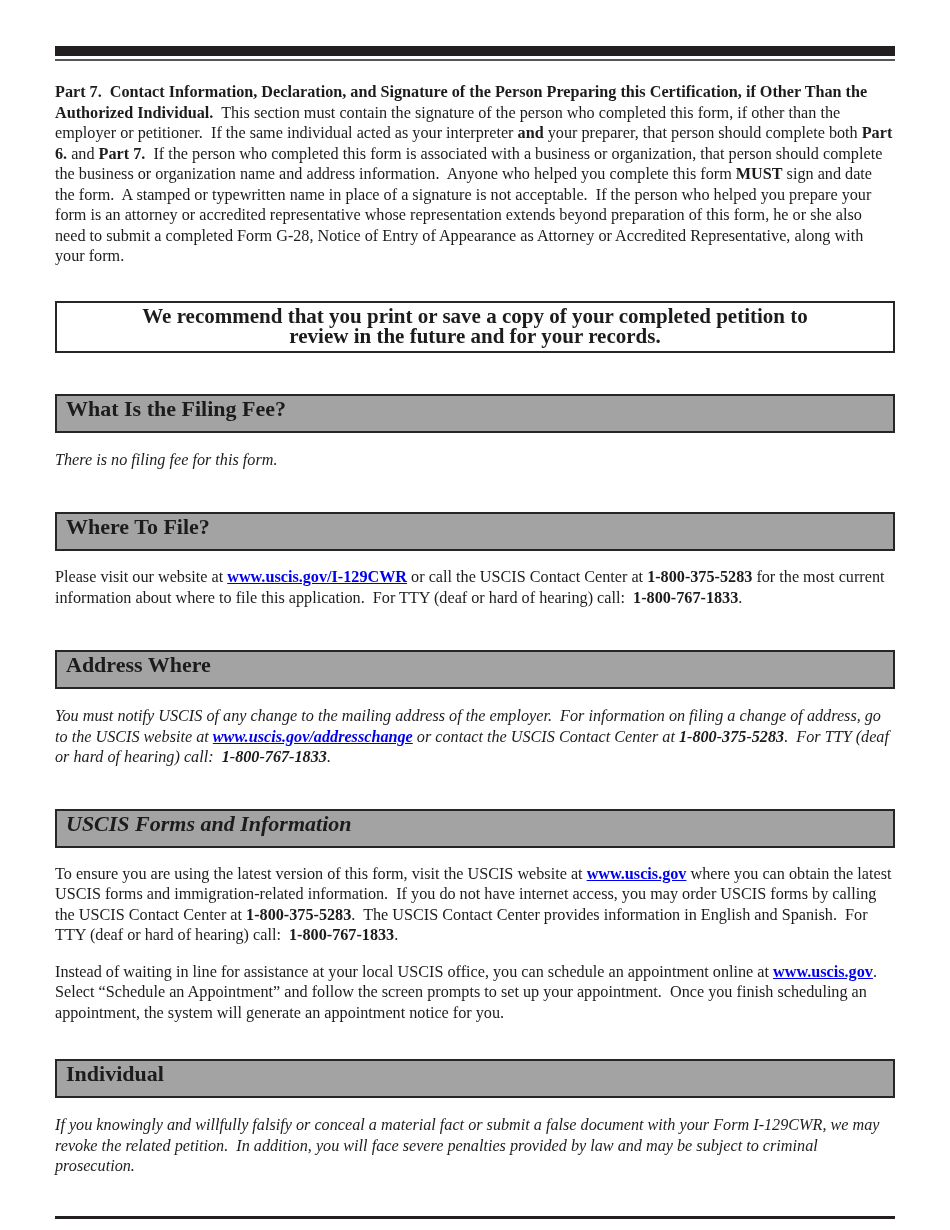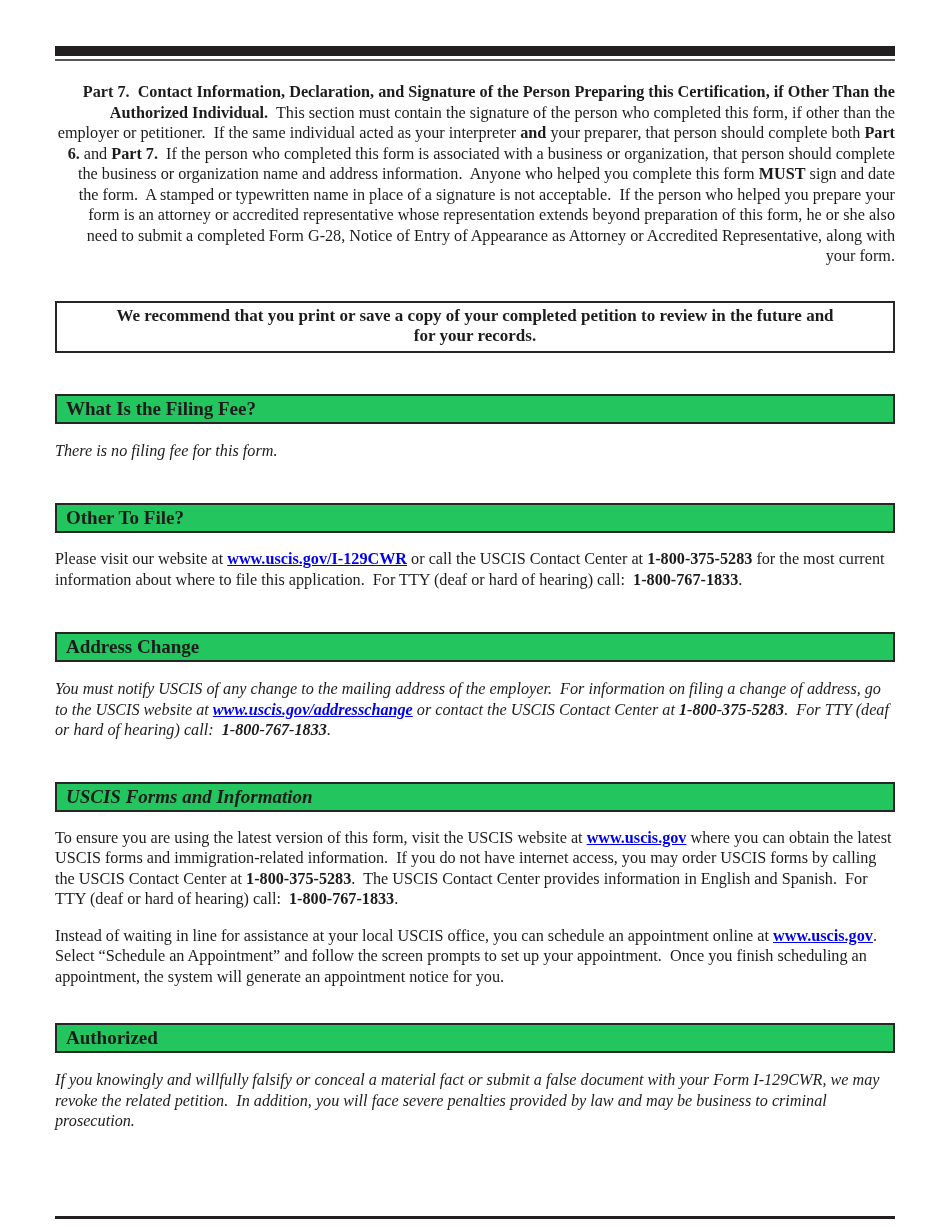--- a/index.html
+++ b/index.html
@@ -26,41 +26,41 @@
     text-align:left;
   }
   .b { font-weight:bold; }
   .doc-link { color:#0000ee; font-weight:bold; text-decoration:underline; cursor:pointer; }
 
   .item10 { display:flex; margin-top:21px; }
   .item10 .num {
     flex:none; width:29px;
     font-weight:bold; font-size:16.2px; line-height:20.5px;
   }
-  .item10 .para { flex:1;text-align:right; }
+  .item10 .para { flex:1; }
 
   .notice {
     margin-top:34px;
     border:2px solid #262626;
     background:#ffffff;
     text-align:center;
     font-weight:bold;
-    font-size:17px;
+    font-size:21px;
     line-height:20.5px;
     padding:3px 56px 4px;
     white-space:normal;
   }
 
   .sec-head {
     border:2px solid #262626;
-    background:#22c55e;
+    background:#a3a3a3;
     font-weight:bold;
-    font-size:19px;
+    font-size:22px;
     line-height:19px;
-    padding:3px 8px 4px 9px;
+    padding:3px 8px 13px 9px;
   }
   .mt-h1 { margin-top:41px; }
   .mt-h2 { margin-top:42px; }
   .mt-h3 { margin-top:42px; }
   .mt-h4 { margin-top:41px;font-style:italic; }
   .mt-h5 { margin-top:36px; }
   .mt-p  { margin-top:17px;font-style:italic; }
   .mt-p2 { margin-top:16px;font-family:Liberation Serif, serif; }
 
   .footer {
@@ -91,38 +91,38 @@
   <div class="notice">
     <span>We recommend that you print or save a copy of your completed petition to review in the future and for your records.</span>
   </div>
 
   <div class="sec-head mt-h1">
     <span>What Is the Filing Fee?</span>
   </div>
   <p class="para mt-p"><span>There is no filing fee for this form.</span></p>
 
   <div class="sec-head mt-h2">
-    <span>Other To File?</span>
+    <span>Where To File?</span>
   </div>
   <p class="para mt-p2"><span>Please visit our website at </span><a href="#" class="doc-link">www.uscis.gov/I-129CWR</a><span> or call the USCIS Contact Center at </span><span class="b">1-800-375-5283</span><span> for the most current information about where to file this application.  For TTY (deaf or hard of hearing) call:  </span><span class="b">1-800-767-1833</span><span>.</span></p>
 
   <div class="sec-head mt-h3">
-    <span>Address Change</span>
+    <span>Address Where</span>
   </div>
   <p class="para mt-p"><span>You must notify USCIS of any change to the mailing address of the employer.  For information on filing a change of address, go to the USCIS website at </span><a href="#" class="doc-link">www.uscis.gov/addresschange</a><span> or contact the USCIS Contact Center at </span><span class="b">1-800-375-5283</span><span>.  For TTY (deaf or hard of hearing) call:  </span><span class="b">1-800-767-1833</span><span>.</span></p>
 
   <div class="sec-head mt-h4">
     <span>USCIS Forms and Information</span>
   </div>
   <p class="para mt-p2"><span>To ensure you are using the latest version of this form, visit the USCIS website at </span><a href="#" class="doc-link">www.uscis.gov</a><span> where you can obtain the latest USCIS forms and immigration-related information.  If you do not have internet access, you may order USCIS forms by calling the USCIS Contact Center at </span><span class="b">1-800-375-5283</span><span>.  The USCIS Contact Center provides information in English and Spanish.  For TTY (deaf or hard of hearing) call:  </span><span class="b">1-800-767-1833</span><span>.</span></p>
   <p class="para mt-p2"><span>Instead of waiting in line for assistance at your local USCIS office, you can schedule an appointment online at </span><a href="#" class="doc-link">www.uscis.gov</a><span>.  Select “Schedule an Appointment” and follow the screen prompts to set up your appointment.  Once you finish scheduling an appointment, the system will generate an appointment notice for you.</span></p>
 
   <div class="sec-head mt-h5">
-    <span>Authorized</span>
+    <span>Individual</span>
   </div>
-  <p class="para mt-p"><span>If you knowingly and willfully falsify or conceal a material fact or submit a false document with your Form I-129CWR, we may revoke the related petition.  In addition, you will face severe penalties provided by law and may be business to criminal prosecution.</span></p>
+  <p class="para mt-p"><span>If you knowingly and willfully falsify or conceal a material fact or submit a false document with your Form I-129CWR, we may revoke the related petition.  In addition, you will face severe penalties provided by law and may be subject to criminal prosecution.</span></p>
 
   <div class="footer">
     <span>Form I-129CWR Instructions   03/10/21</span>
     <span>Page 4 of 6</span>
   </div>
 
 </div>
 
 </body></html>

